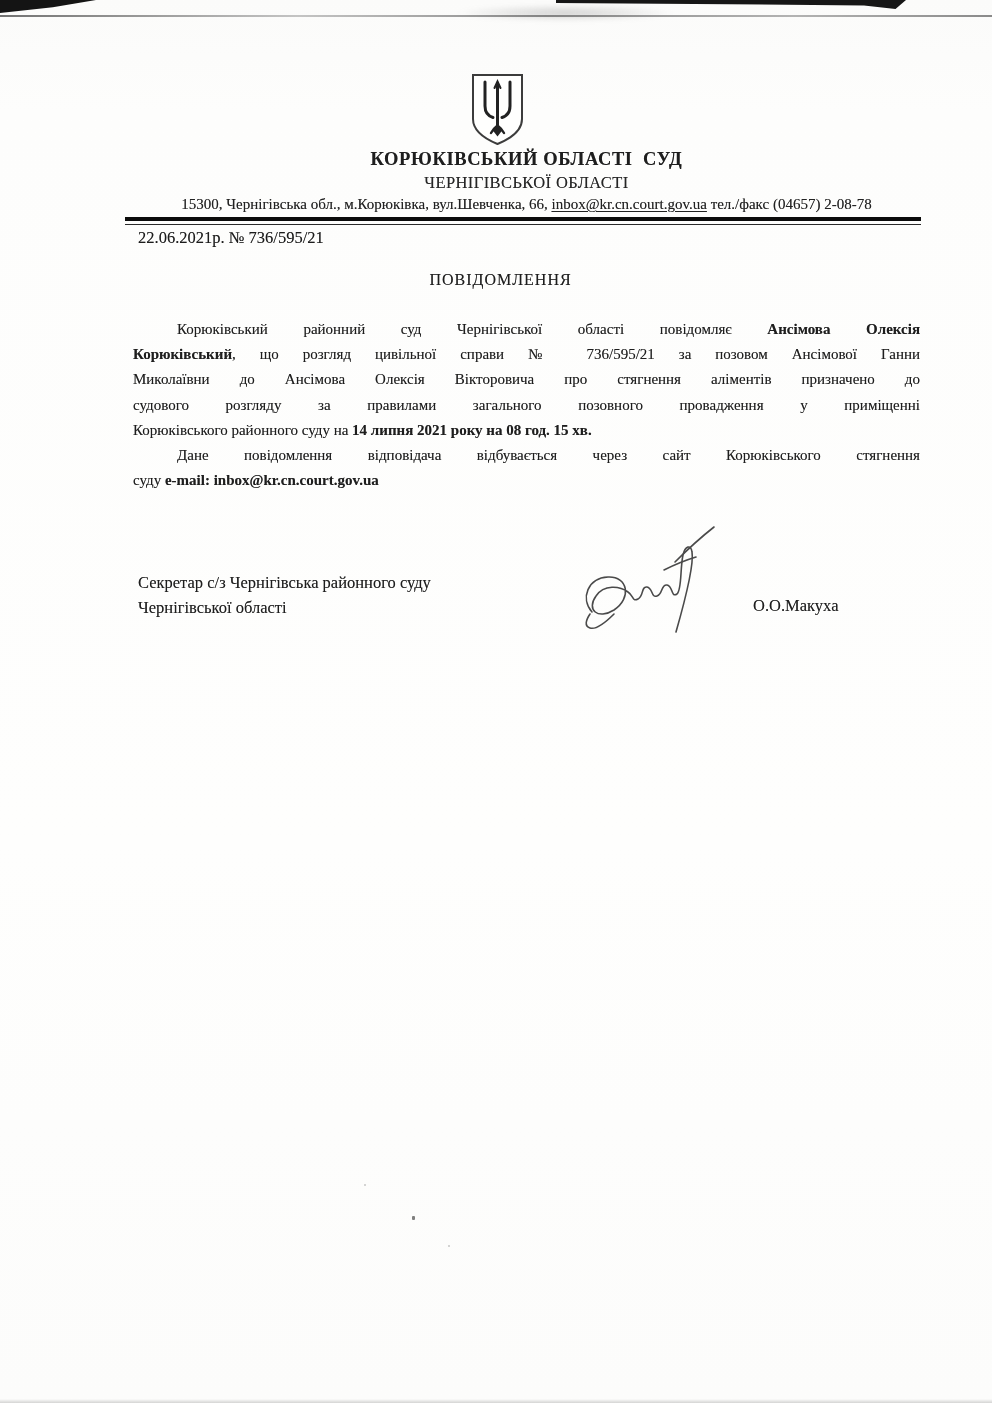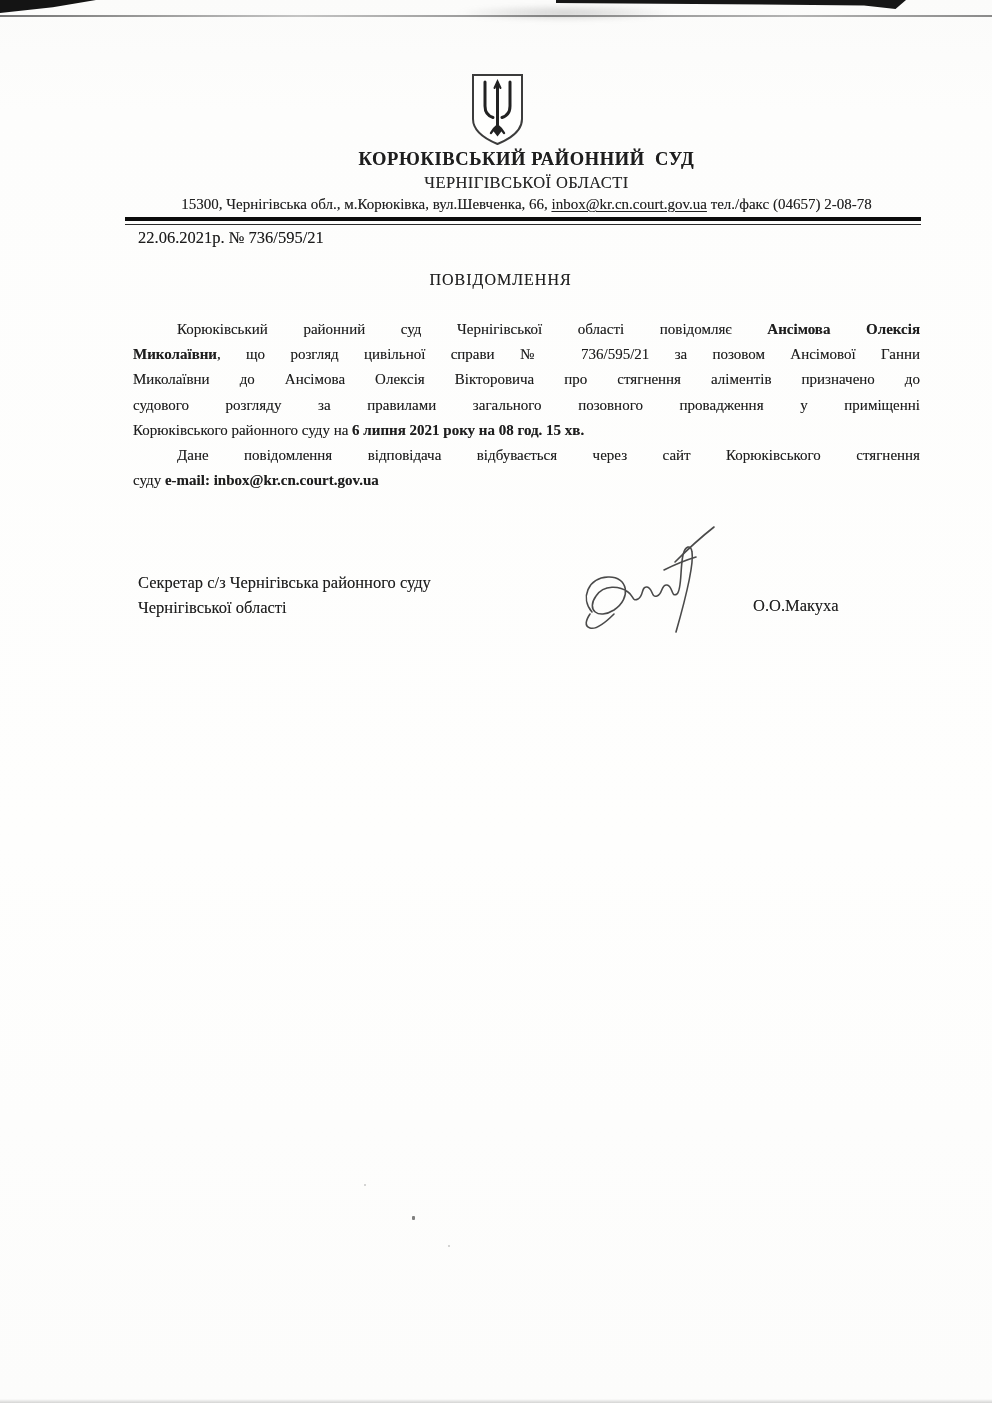--- a/index.html
+++ b/index.html
@@ -118,37 +118,37 @@
           <path d="M25.5,16 L28.5,9.5 L31.5,16" stroke-width="2"></path>
           <path d="M16,10 V34 Q16,43 24,45.5"></path>
           <path d="M41,10 V34 Q41,43 33,45.5"></path>
           <path d="M28.5,41 V54"></path>
           <path d="M22,61 Q25,56 28.5,53.5 Q32,56 35,61" stroke-width="2.4"></path>
           <path d="M28.5,54 l-3.5,4.5 3.5,4.5 3.5,-4.5 Z" stroke-width="1.8" fill="#222"></path>
         </g>
       </svg>
     </div>
 
-    <div class="court-name ink">КОРЮКІВСЬКИЙ РАЙОННИЙ  СУД</div>
+    <div class="court-name ink">КОРЮКІВСЬКИЙ ОБЛАСТІ  СУД</div>
     <div class="court-region ink">ЧЕРНІГІВСЬКОЇ ОБЛАСТІ</div>
 
     <div class="address-line ink"><span>15300, Чернігівська обл., м.Корюківка, вул.Шевченка, 66, </span><span class="email">inbox@kr.cn.court.gov.ua</span><span> тел./факс (04657) 2-08-78</span></div>
 
     <div class="header-divider"></div>
 
     <div class="ref-line ink"><span>22.06.2021р.</span> <span>№ 736/595/21</span></div>
 
     <div class="doc-title ink">ПОВІДОМЛЕННЯ</div>
 
     <div class="body-text ink">
       <div class="bline jline indent"><span>Корюківський районний суд Чернігівської області повідомляє </span><span class="b">Ансімова Олексія</span></div>
-      <div class="bline jline"><span class="b">Миколаївни</span><span>, що розгляд цивільної справи № 736/595/21 за позовом Ансімової Ганни</span></div>
+      <div class="bline jline"><span class="b">Корюківський</span><span>, що розгляд цивільної справи № 736/595/21 за позовом Ансімової Ганни</span></div>
       <div class="bline jline">Миколаївни до Ансімова Олексія Вікторовича про стягнення аліментів призначено до</div>
       <div class="bline jline">судового розгляду за правилами загального позовного провадження у приміщенні</div>
-      <div class="bline lline"><span>Корюківського районного суду на </span><span class="b">6 липня 2021 року на 08 год. 15 хв.</span></div>
+      <div class="bline lline"><span>Корюківського районного суду на </span><span class="b">14 липня 2021 року на 08 год. 15 хв.</span></div>
       <div class="bline jline indent">Дане повідомлення відповідача відбувається через сайт Корюківського стягнення</div>
       <div class="bline lline"><span>суду </span><span class="b">e-mail: inbox@kr.cn.court.gov.ua</span></div>
     </div>
 
     <div class="sig-section">
       <div class="sig-role ink">
         <div>Секретар с/з Чернігівська районного суду</div>
         <div>Чернігівської області</div>
       </div>
 

